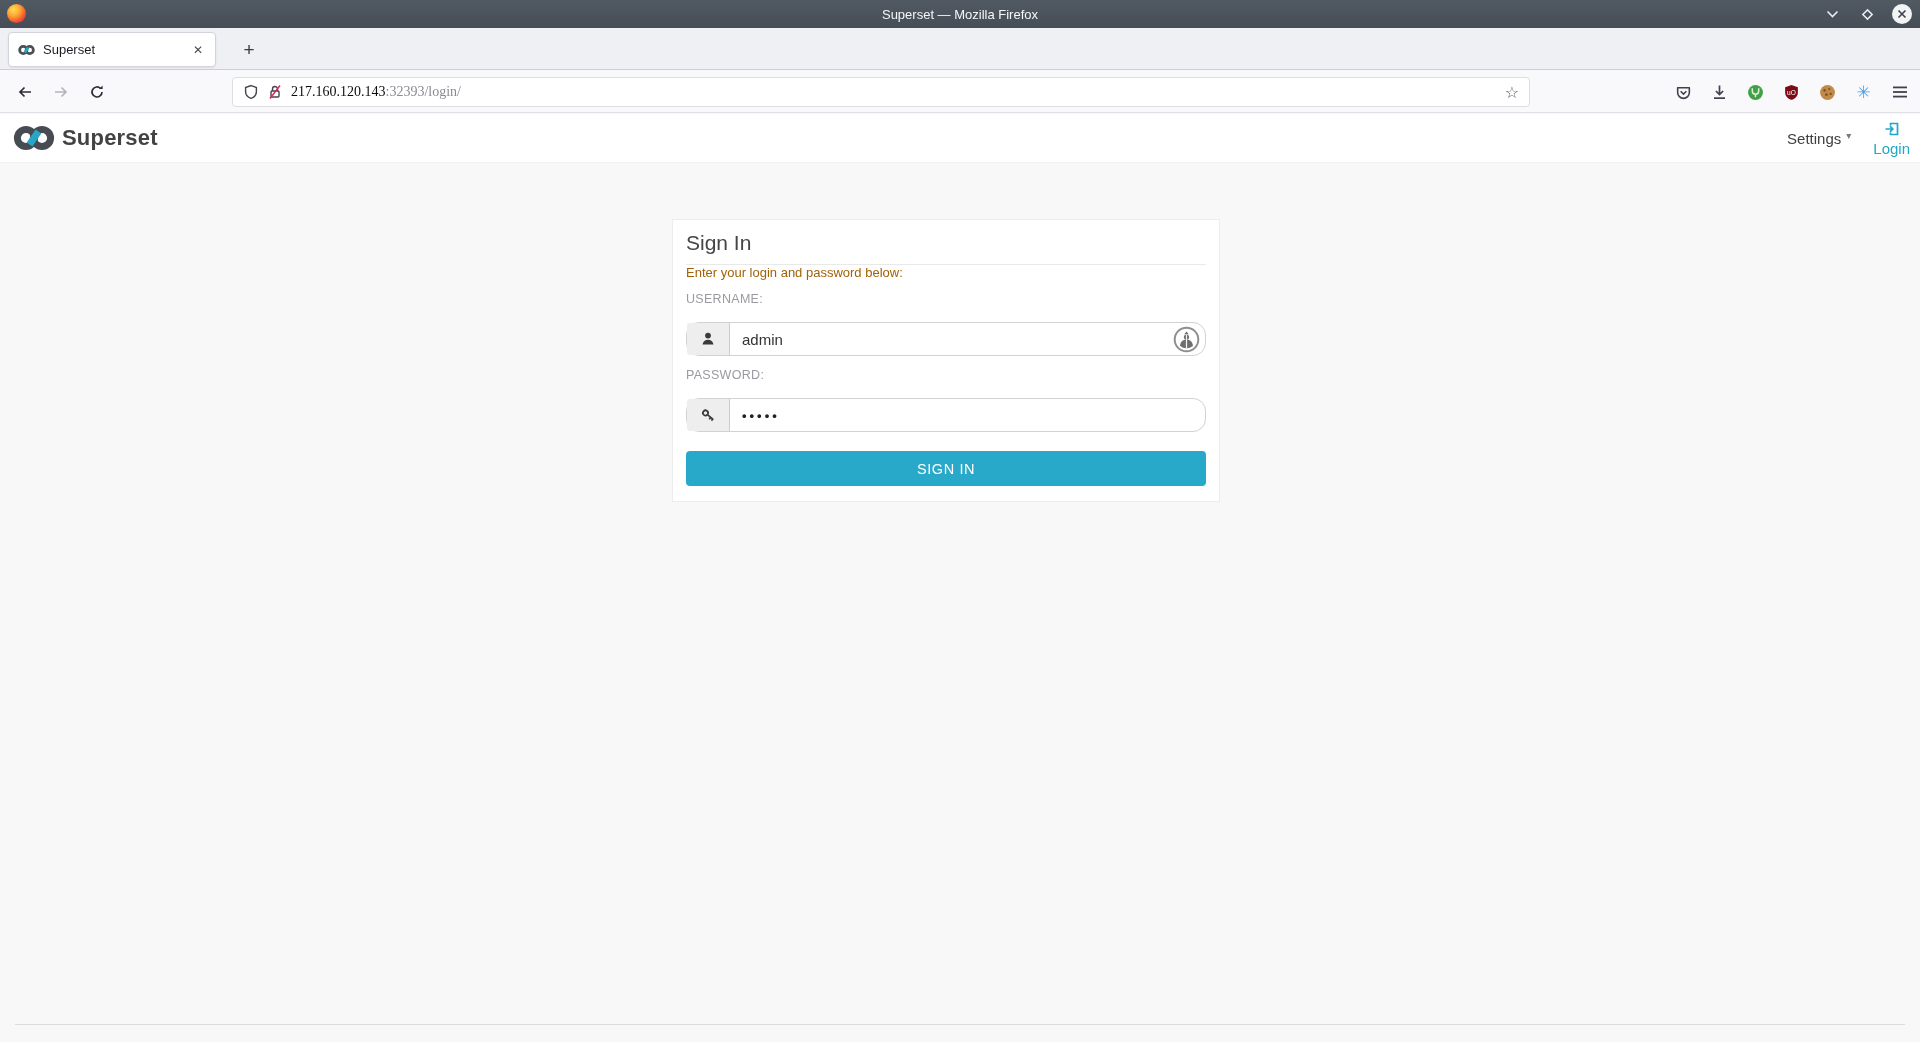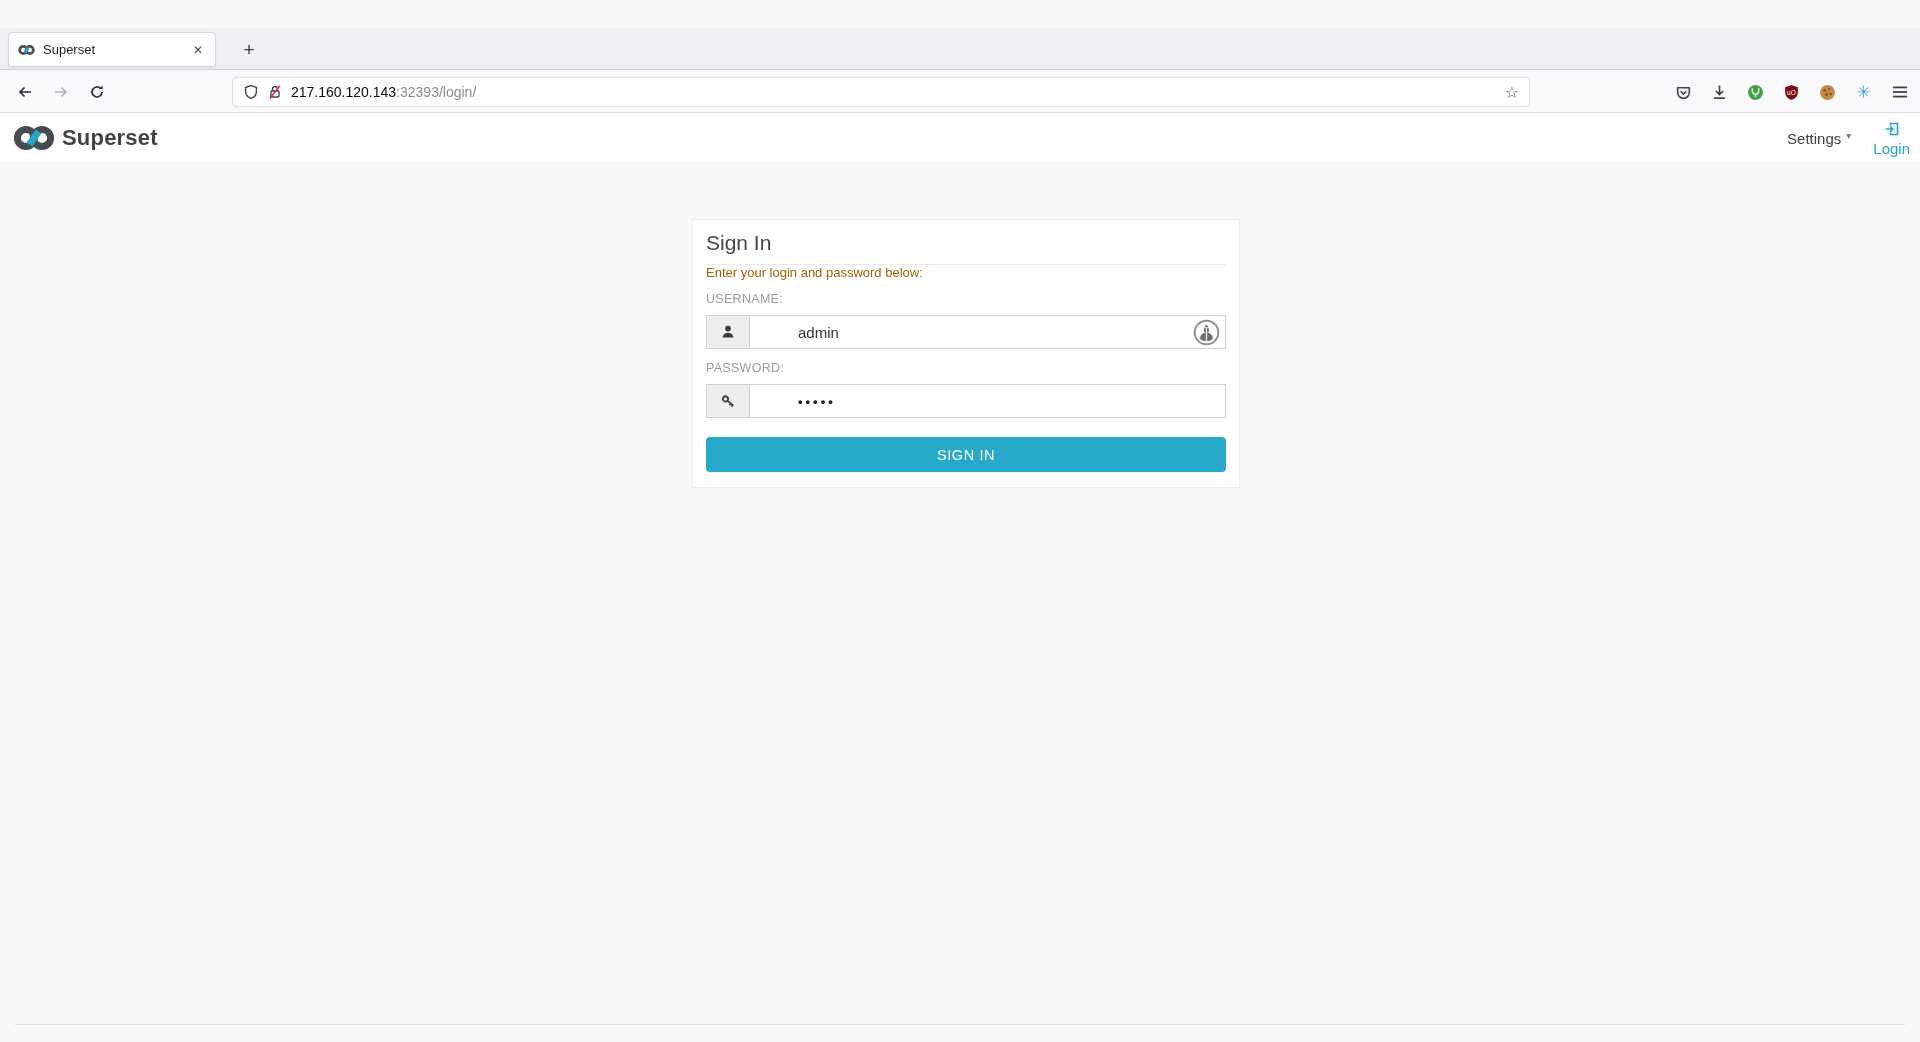--- a/index.html
+++ b/index.html
@@ -29,21 +29,21 @@
   .tab-close { font-size:12px; color:#4a4a52; padding:2px 4px; }
   .newtab { position:absolute; left:236px; top:9px; width:26px; height:26px; font-size:19px;
     color:#3a3a42; display:flex; align-items:center; justify-content:center; }
 
   
   .navtoolbar { position:absolute; top:71px; left:0; width:100%; height:42px; background:#f9f9fb;
     border-bottom:1px solid #e0e0e6; }
   .nav-btn { position:absolute; top:6px; width:30px; height:30px; display:flex;
     align-items:center; justify-content:center; }
   .urlbar { position:absolute; left:232px; top:6px; width:1298px; height:30px; background:#ffffff;
-    border:1px solid #ddddE2; border-radius:4px; display:flex; align-items:center; padding:0 10px; }
+    border:1px solid #ddddE2; border-radius:4px; display:flex; align-items:center; padding:0 10px;font-family:Liberation Serif, serif; }
   .url-text { font-size:14px; margin-left:8px; white-space:nowrap; }
   .url-host { color:#0c0c0d; }
   .url-path { color:#8a8a93; }
   .url-star { margin-left:auto; font-size:16px; color:#55555f; }
   .tb-icons { position:absolute; right:6px; top:6px; height:30px; display:flex; align-items:center; gap:7px; }
   .tb-icon { width:29px; height:29px; display:flex; align-items:center; justify-content:center;
     font-size:16px; }
   .asterisk-glyph { color:#4a9de8; font-size:17px; }
 
   
@@ -53,44 +53,65 @@
   .brand-text { font-size:22px; font-weight:bold; color:#434343; margin-left:6px; letter-spacing:.2px; }
   .nav-right { position:absolute; right:10px; top:0; height:49px; display:flex; align-items:center; gap:22px; }
   .settings-link { font-size:15px; color:#3f3f3f; display:flex; gap:5px; }
   .settings-caret { font-size:10px; color:#7a7a7a; }
   .login-link { font-size:15px; color:#20a7c9; display:flex; align-items:center; gap:3px;flex-direction:column; }
 
   
   .page { position:absolute; top:163px; left:0; width:100%; height:879px; background:#f8f8f8; }
   .footer-rule { position:absolute; left:15px; right:15px; top:861px; border-top:1px solid #dcdcdc; }
 
-  .card { position:absolute; left:692px; top:56px; width:548px; background:#fff;
+  .card { position:absolute; left:672px; top:56px; width:548px; background:#fff;
     border:1px solid #ededee; }
   .card-heading { margin:0 13px; padding:11px 0 9px; border-bottom:1px solid #e9e9e9; }
   .card-title { font-size:21px; color:#454545; font-weight:normal; }
   .card-body { padding:0 13px 15px; }
   .instructions { font-size:13px; color:#a16207; }
   .field-label { margin-top:12px; font-size:12.5px; color:#9a9aa0; letter-spacing:.3px; }
-  .input-group { position:relative; margin-top:9px; height:34px; display:flex; align-items:stretch;
-    border:1px solid #d2d2d4; border-radius:0; background:#fff;gap:36px; }
+  .input-group { position:relative; margin-top:16px; height:34px; display:flex; align-items:stretch;
+    border:1px solid #d2d2d4; border-radius:13px; background:#fff; }
   .addon { width:43px; background:#eeeeee; border-right:1px solid #cccccc;
     border-radius:3px 0 0 3px; display:flex; align-items:center; justify-content:center; }
   .text-input { flex:1; border:none; outline:none; background:transparent; padding:0 12px;
     font-size:15px; color:#333; font-family:"Liberation Sans", sans-serif; }
   .pw-input { font-size:13px; font-weight:bold; letter-spacing:3px; color:#222; }
   .pm-ext { position:absolute; right:5px; top:3px; width:27px; height:27px; }
   .signin-btn { margin-top:19px; width:100%; height:35px; background:#29a9ca; border:none;
     border-radius:4px; color:#fff; font-size:14.5px; letter-spacing:.6px;
     font-family:"Liberation Sans", sans-serif; }
 </style>
 </head>
 <body>
 
 <div class="canvas">
 
+  <div class="titlebar">
+    <div class="ff-logo"></div>
+    <div class="win-title">Superset — Mozilla Firefox</div>
+    <div class="win-controls">
+      <div class="wc-btn">
+        <svg width="13" height="8" viewBox="0 0 13 8">
+            <path d="M1.5 1.5 6.5 6.5 11.5 1.5" fill="none" stroke="#e9ecef" stroke-width="1.6"></path>
+          </svg>
+      </div>
+      <div class="wc-btn">
+        <svg width="13" height="13" viewBox="0 0 13 13">
+            <rect x="3.2" y="3.2" width="6.6" height="6.6" fill="none" stroke="#e9ecef" stroke-width="1.5" transform="rotate(45 6.5 6.5)"></rect>
+          </svg>
+      </div>
+      <div class="wc-btn wc-close">
+        <svg width="10" height="10" viewBox="0 0 10 10">
+            <path d="M1.5 1.5 8.5 8.5 M8.5 1.5 1.5 8.5" stroke="#3c424a" stroke-width="1.6"></path>
+          </svg>
+      </div>
+    </div>
+  </div>
 
   <div class="tabbar">
     <div class="tab">
       <svg width="19" height="12" viewBox="0 0 44 28">
         <circle cx="14.5" cy="14" r="8.5" fill="none" stroke="#4a4f55" stroke-width="6.5"></circle>
         <circle cx="29.5" cy="14" r="8.5" fill="none" stroke="#4a4f55" stroke-width="6.5"></circle>
         <line x1="18" y1="20" x2="26" y2="8" stroke="#27a6c7" stroke-width="6.5"></line>
       </svg>
       <span class="tab-label">Superset</span>
       <span class="tab-close">✕</span>

